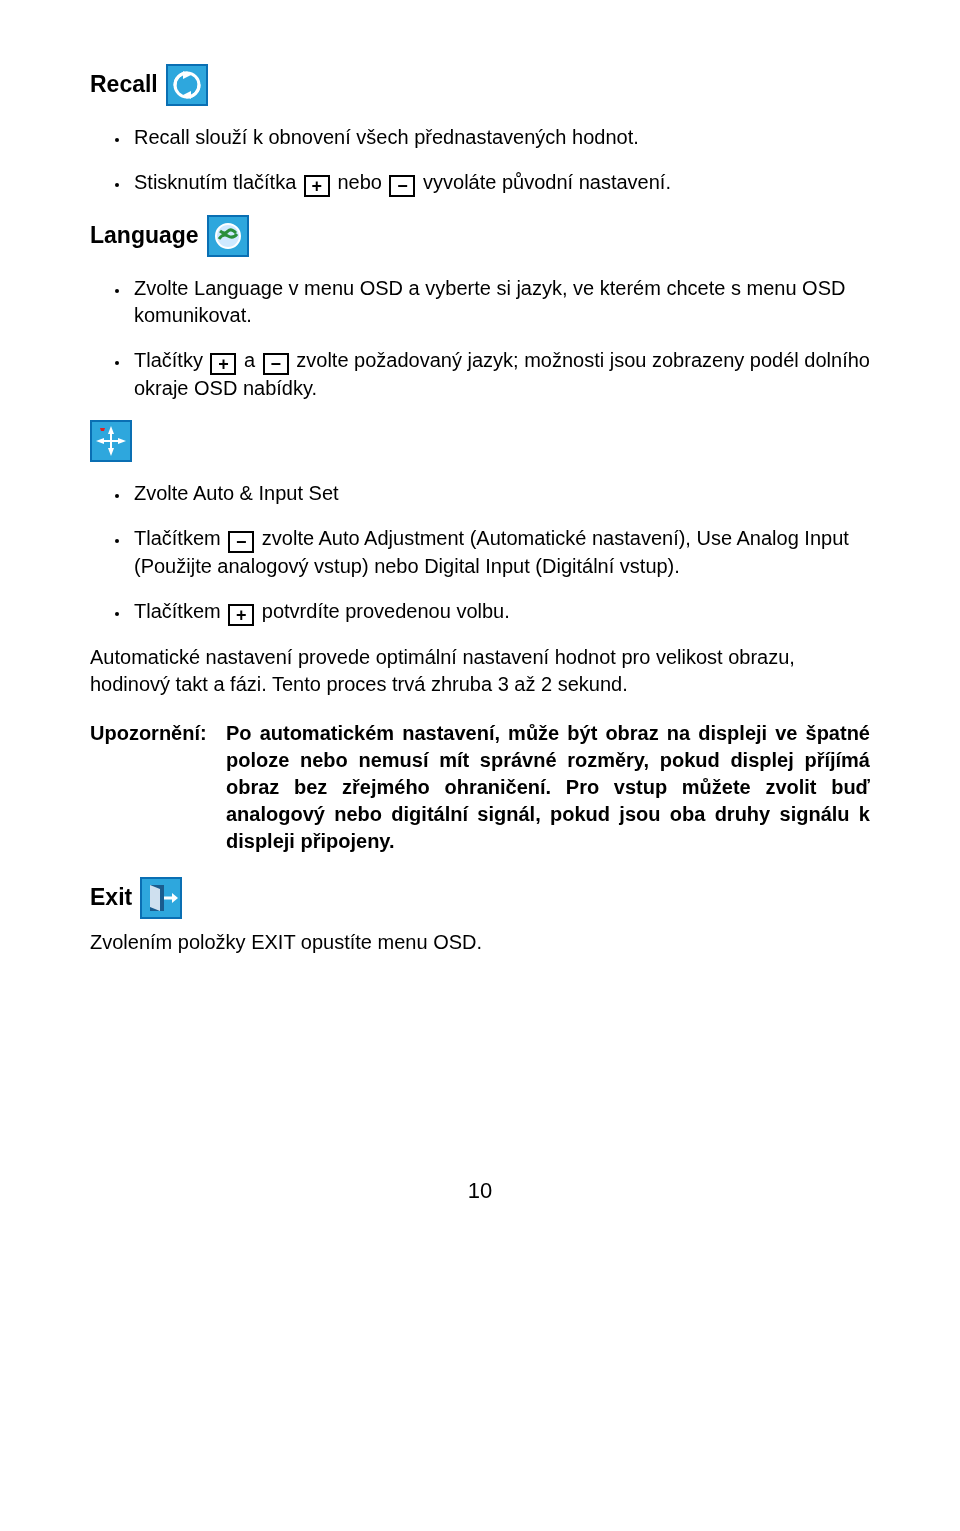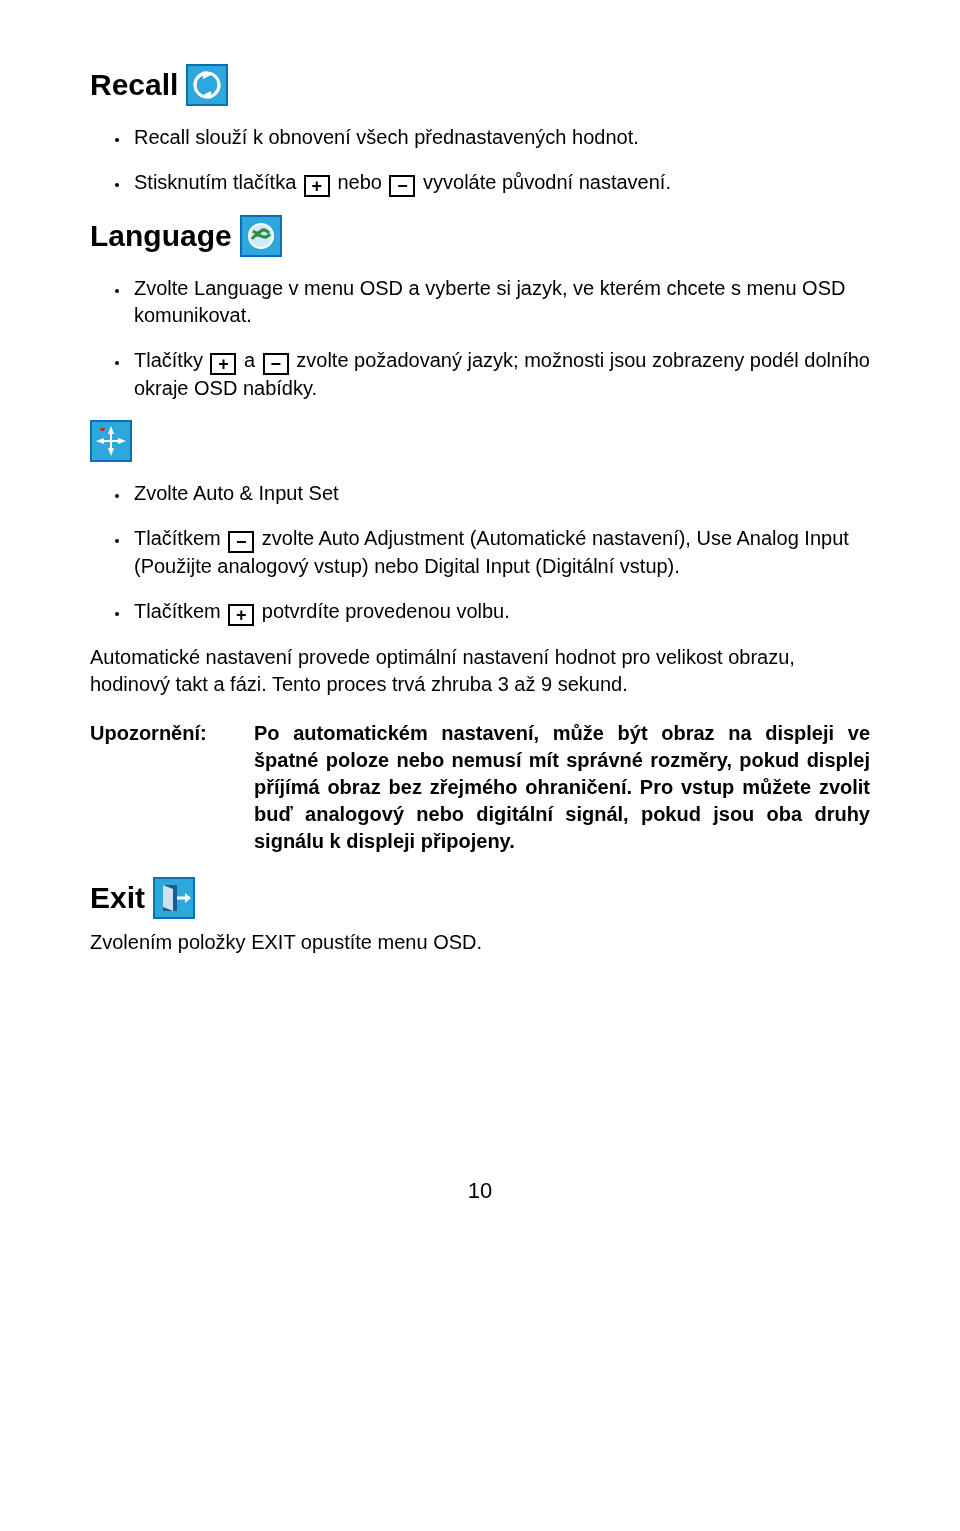--- a/index.html
+++ b/index.html
@@ -7,21 +7,21 @@
     font-size: 20px;
     line-height: 1.35;
     color: #000;
     margin: 0;
     padding: 50px 90px 40px 90px;
     width: 960px;
     box-sizing: border-box;
     background: #fff;
   }
   h2 {
-    font-size: 30px;
+    font-size: 23px;
     font-weight: bold;
     margin: 14px 0 10px 0;
     display: flex;
     align-items: center;
     gap: 8px;
   }
   ul {
     margin: 6px 0 16px 0;
     padding-left: 40px;
   }
@@ -60,21 +60,21 @@
     width: 100%;
     height: 100%;
     display: block;
   }
   .para {
     margin: 14px 0;
   }
   .notice-table {
     display: flex;
     margin: 22px 0;
-    gap: 34px;
+    gap: 6px;
     align-items: flex-start;
     font-size: 20px;
   }
   .notice-label {
     font-weight: bold;
     flex-shrink: 0;
     width: 130px;
   }
   .notice-body {
     font-weight: bold;
@@ -159,21 +159,21 @@
     <span class="btn">−</span>
     <span> zvolte Auto Adjustment (Automatické nastavení), Use Analog Input (Použijte analogový vstup) nebo Digital Input (Digitální vstup).</span>
   </li>
   <li>
     <span>Tlačítkem </span>
     <span class="btn">+</span>
     <span> potvrdíte provedenou volbu.</span>
   </li>
 </ul>
 
-<p class="para">Automatické nastavení provede optimální nastavení hodnot pro velikost obrazu, hodinový takt a fázi. Tento proces trvá zhruba 3 až 9 sekund.</p>
+<p class="para">Automatické nastavení provede optimální nastavení hodnot pro velikost obrazu, hodinový takt a fázi. Tento proces trvá zhruba 3 až 2 sekund.</p>
 
 <div class="notice-table">
   <div class="notice-label">Upozornění:</div>
   <div class="notice-body">Po automatickém nastavení, může být obraz na displeji ve špatné poloze nebo nemusí mít správné rozměry, pokud displej příjímá obraz bez zřejmého ohraničení. Pro vstup můžete zvolit buď analogový nebo digitální signál, pokud jsou oba druhy signálu k displeji připojeny.</div>
 </div>
 
 <h2>
   <span>Exit</span>
   <span class="osd-icon">
     <svg viewBox="0 0 38 38">

